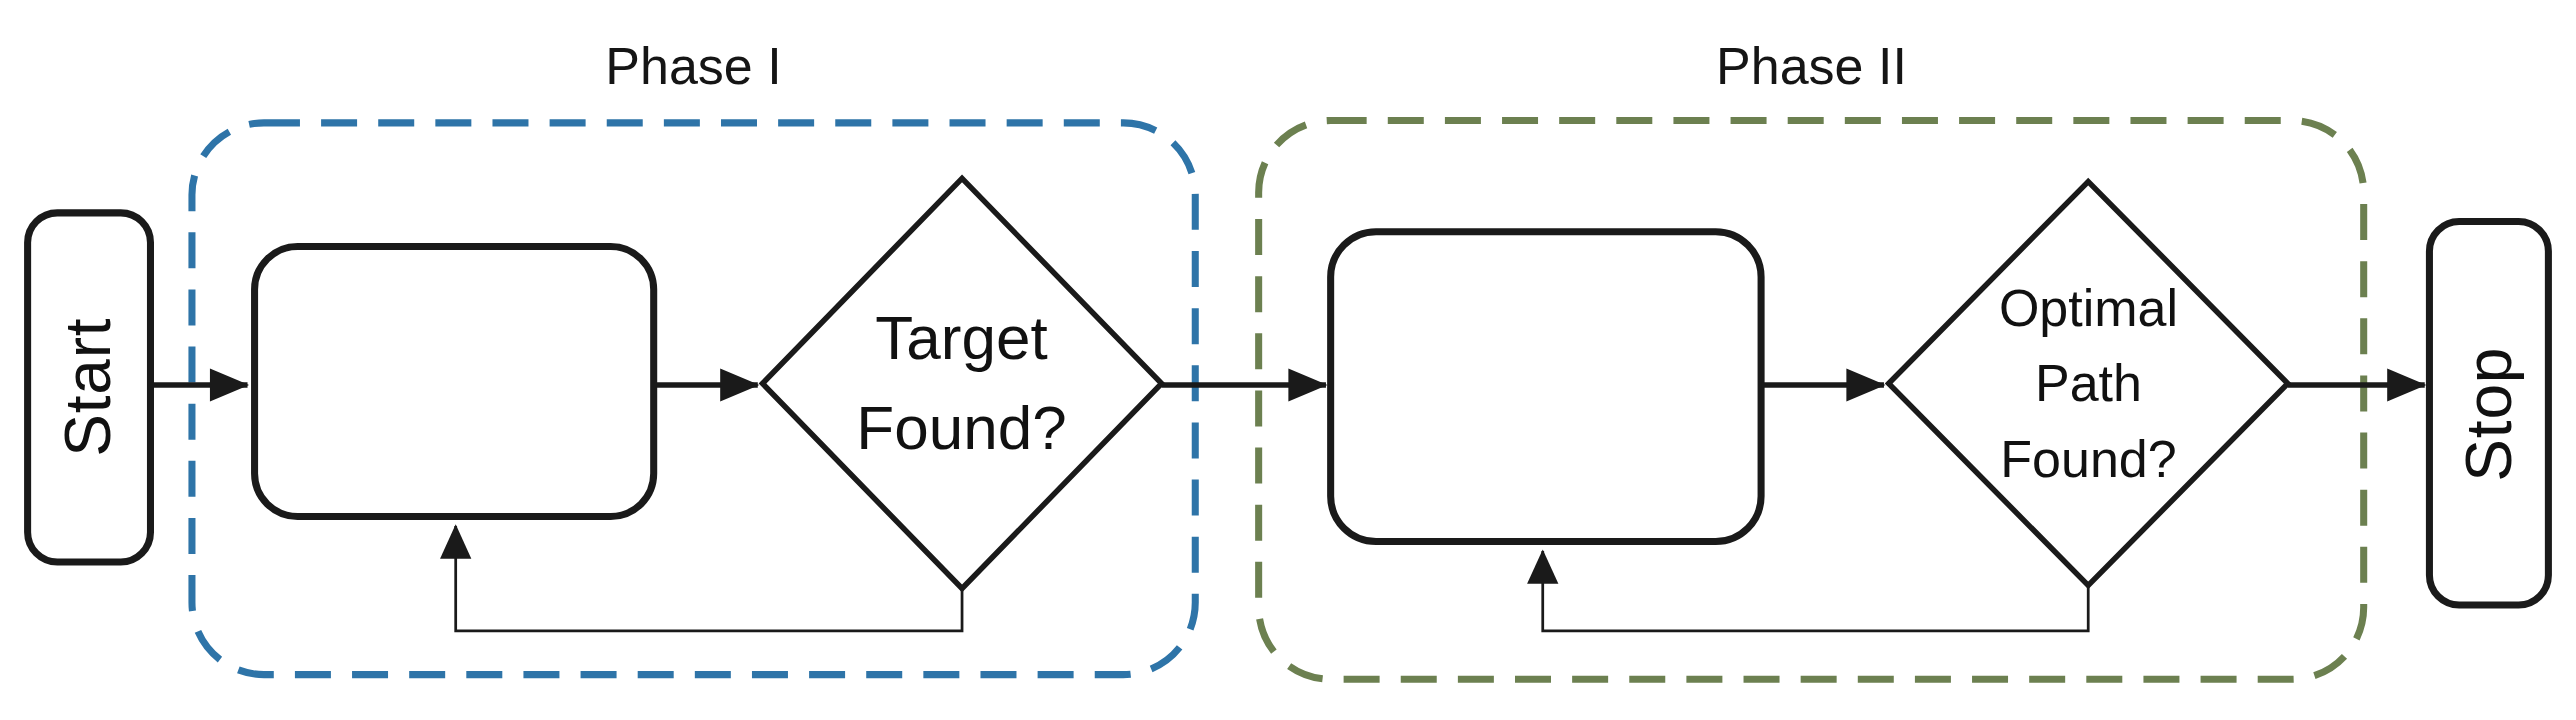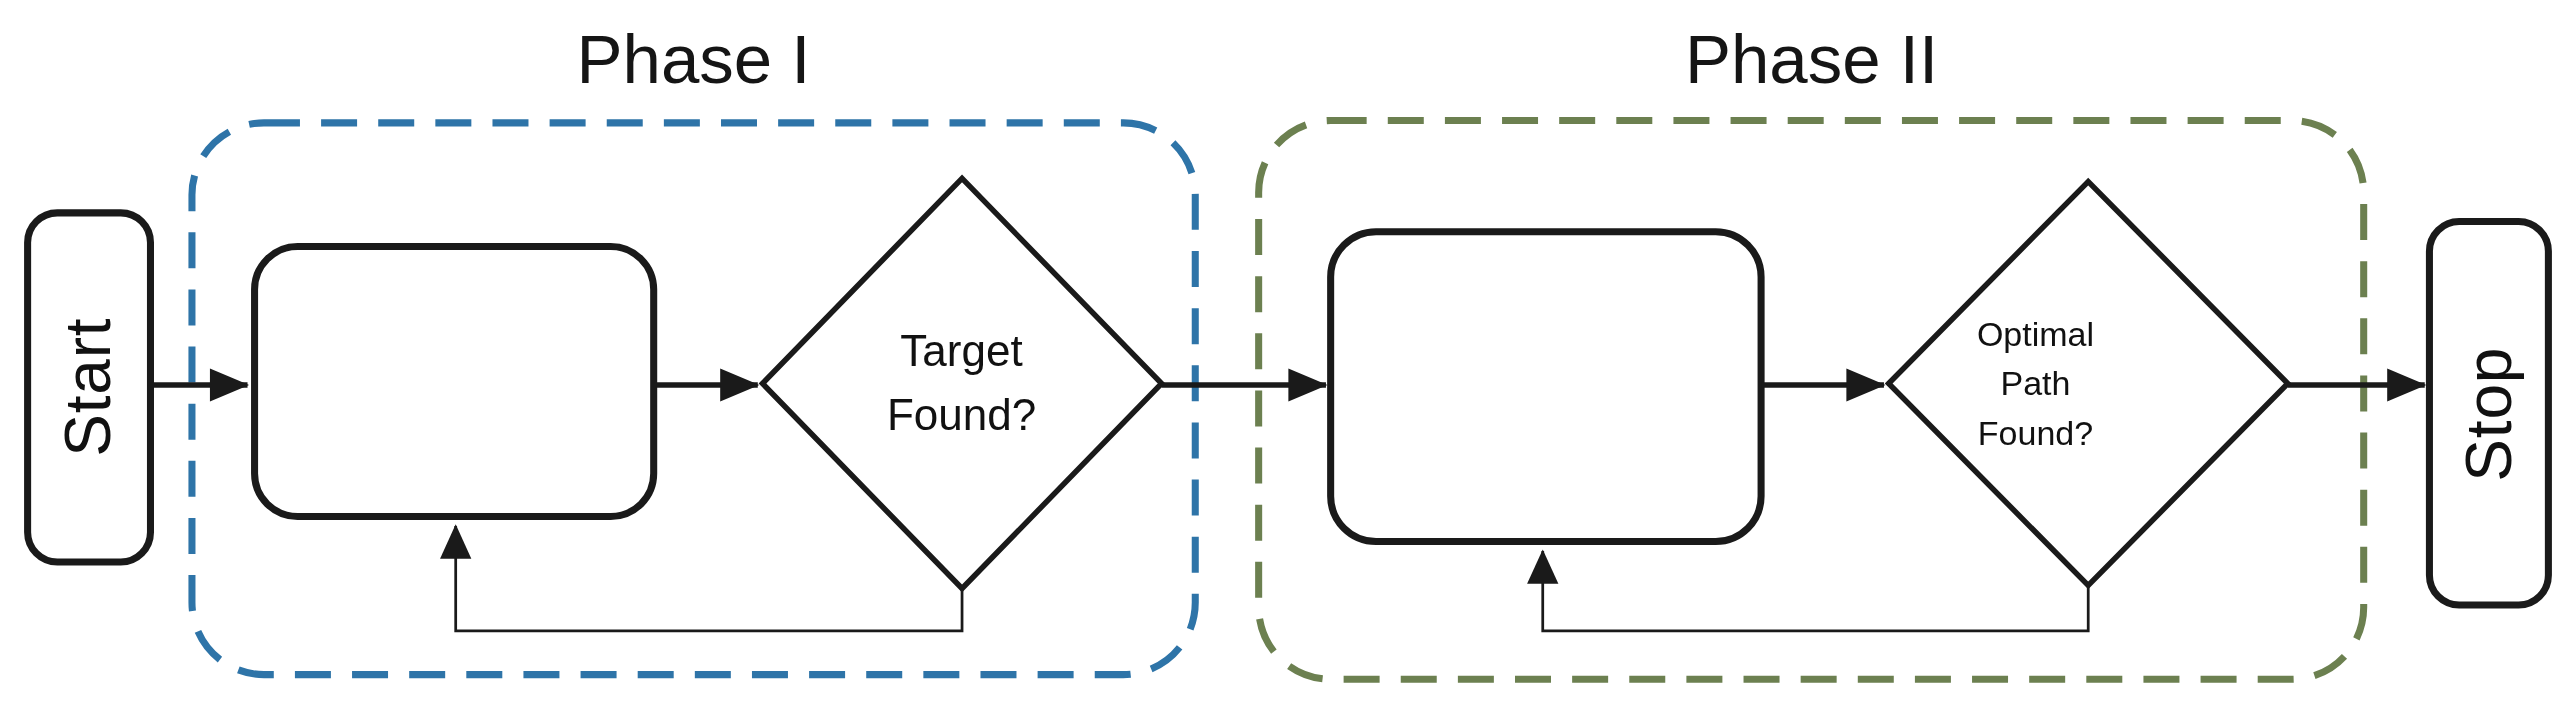--- a/index.html
+++ b/index.html
@@ -15,23 +15,23 @@
   .label{
     position:absolute;
     display:flex;align-items:center;justify-content:center;
     text-align:center;
     white-space:pre-line;
     color:#111;
     line-height:1.35;
   }
   .phase-title{
     position:absolute;
-    top:16px;height:86px;
+    top:23px;height:86px;
     display:flex;align-items:center;justify-content:center;
-    font-size:69px;
+    font-size:52px;
     color:#151515;
   }
   .vlabel-inner{
     display:block;
     transform:rotate(-90deg);
     font-size:64px;
     letter-spacing:0.8px;
   }
   .proc-label{font-size:59px;}
   .dec-label{line-height:1.45;}
@@ -79,25 +79,25 @@
   </svg>
 
   <div class="phase-title" style="left:192px;width:1003px;">Phase I</div>
   <div class="phase-title" style="left:1259px;width:1105px;text-align:center;">Phase II</div>
 
   <div class="label" style="left:27px;top:213px;width:123px;height:349px;">
     <span class="vlabel-inner">Start</span>
   </div>
 
 
-  <div class="label dec-label" style="left:762px;top:178px;width:399px;height:410px;font-size:44px;">Target
+  <div class="label dec-label" style="left:762px;top:178px;width:399px;height:410px;font-size:62px;">Target
 Found?</div>
 
 
-  <div class="label dec-label" style="left:1836px;top:182px;width:399px;height:404px;font-size:34px;">Optimal
+  <div class="label dec-label" style="left:1889px;top:182px;width:399px;height:404px;font-size:52px;">Optimal
 Path
 Found?</div>
 
   <div class="label" style="left:2430px;top:222px;width:119px;height:384px;">
     <span class="vlabel-inner">Stop</span>
   </div>
 
 </div>
 
 

